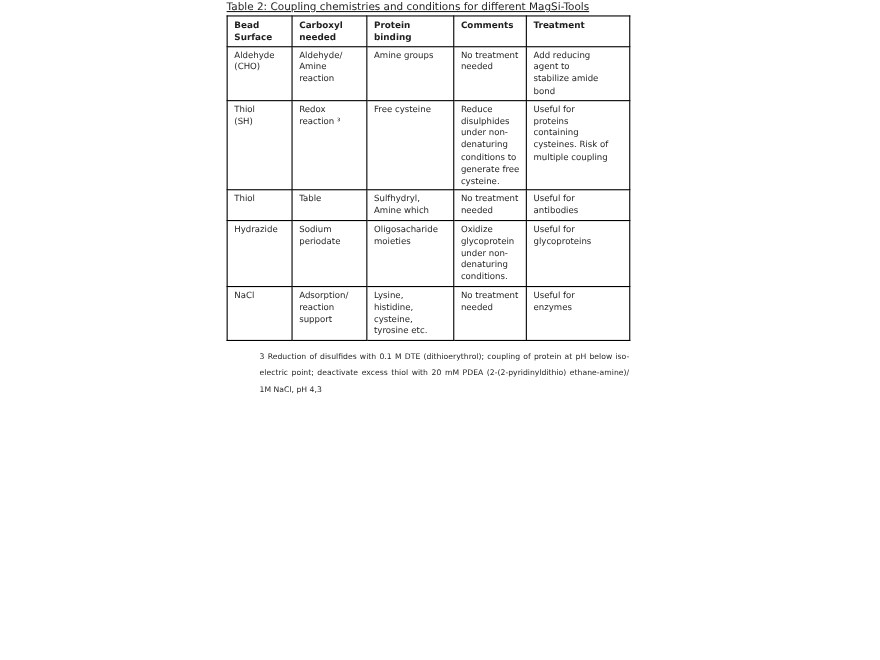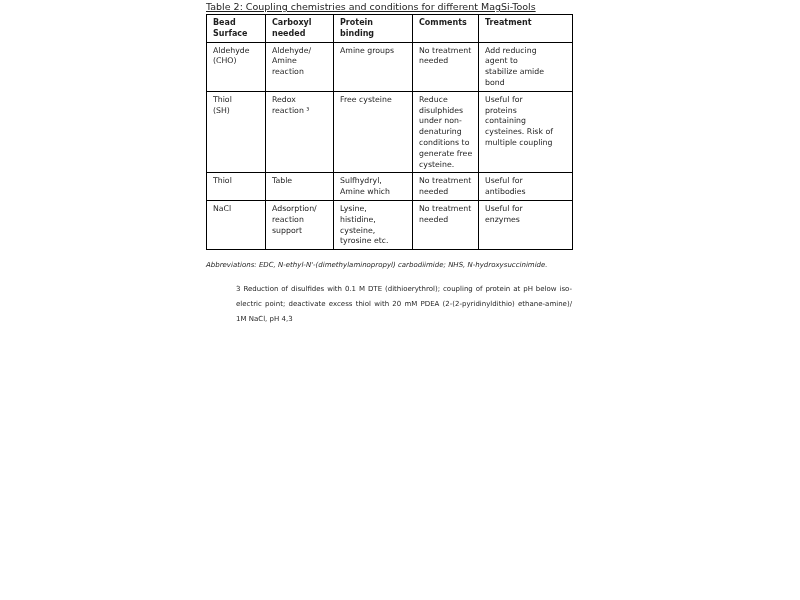--- a/index.html
+++ b/index.html
@@ -136,35 +136,48 @@
           <td>Thiol</td>
           <td>Table</td>
           <td>Sulfhydryl,
 Amine which</td>
           <td>No treatment
 needed</td>
           <td>Useful for
 antibodies</td>
         </tr>
         <tr>
+          <td>Hydrazide</td>
+          <td>Sodium
+periodate</td>
+          <td>Oligosacharide
+moieties</td>
+          <td>Oxidize
+glycoprotein
+under non-
+denaturing
+conditions.</td>
+          <td>Useful for
+glycoproteins</td>
+        </tr>
+        <tr>
           <td>NaCl</td>
           <td>Adsorption/
 reaction
 support</td>
           <td>Lysine,
 histidine,
 cysteine,
 tyrosine etc.</td>
           <td>No treatment
 needed</td>
           <td>Useful for
 enzymes</td>
         </tr>
       </tbody>
     </table>
 
     <div class="footnotes">
-      <p class="fn italic">Abbreviations: EDC, N-ethyl-N'-(dimethylaminopropyl) carbodiimide; NHS, N-hydroxysuccinimide.</p>
       <p class="fn fn3">3 Reduction of disulfides with 0.1 M DTE (dithioerythrol); coupling of protein at pH below iso-electric point; deactivate excess thiol with 20 mM PDEA (2-(2-pyridinyldithio) ethane-amine)/ 1M NaCl, pH 4,3</p>
     </div>
 
   </div>
 </div>
 
 </body></html>

